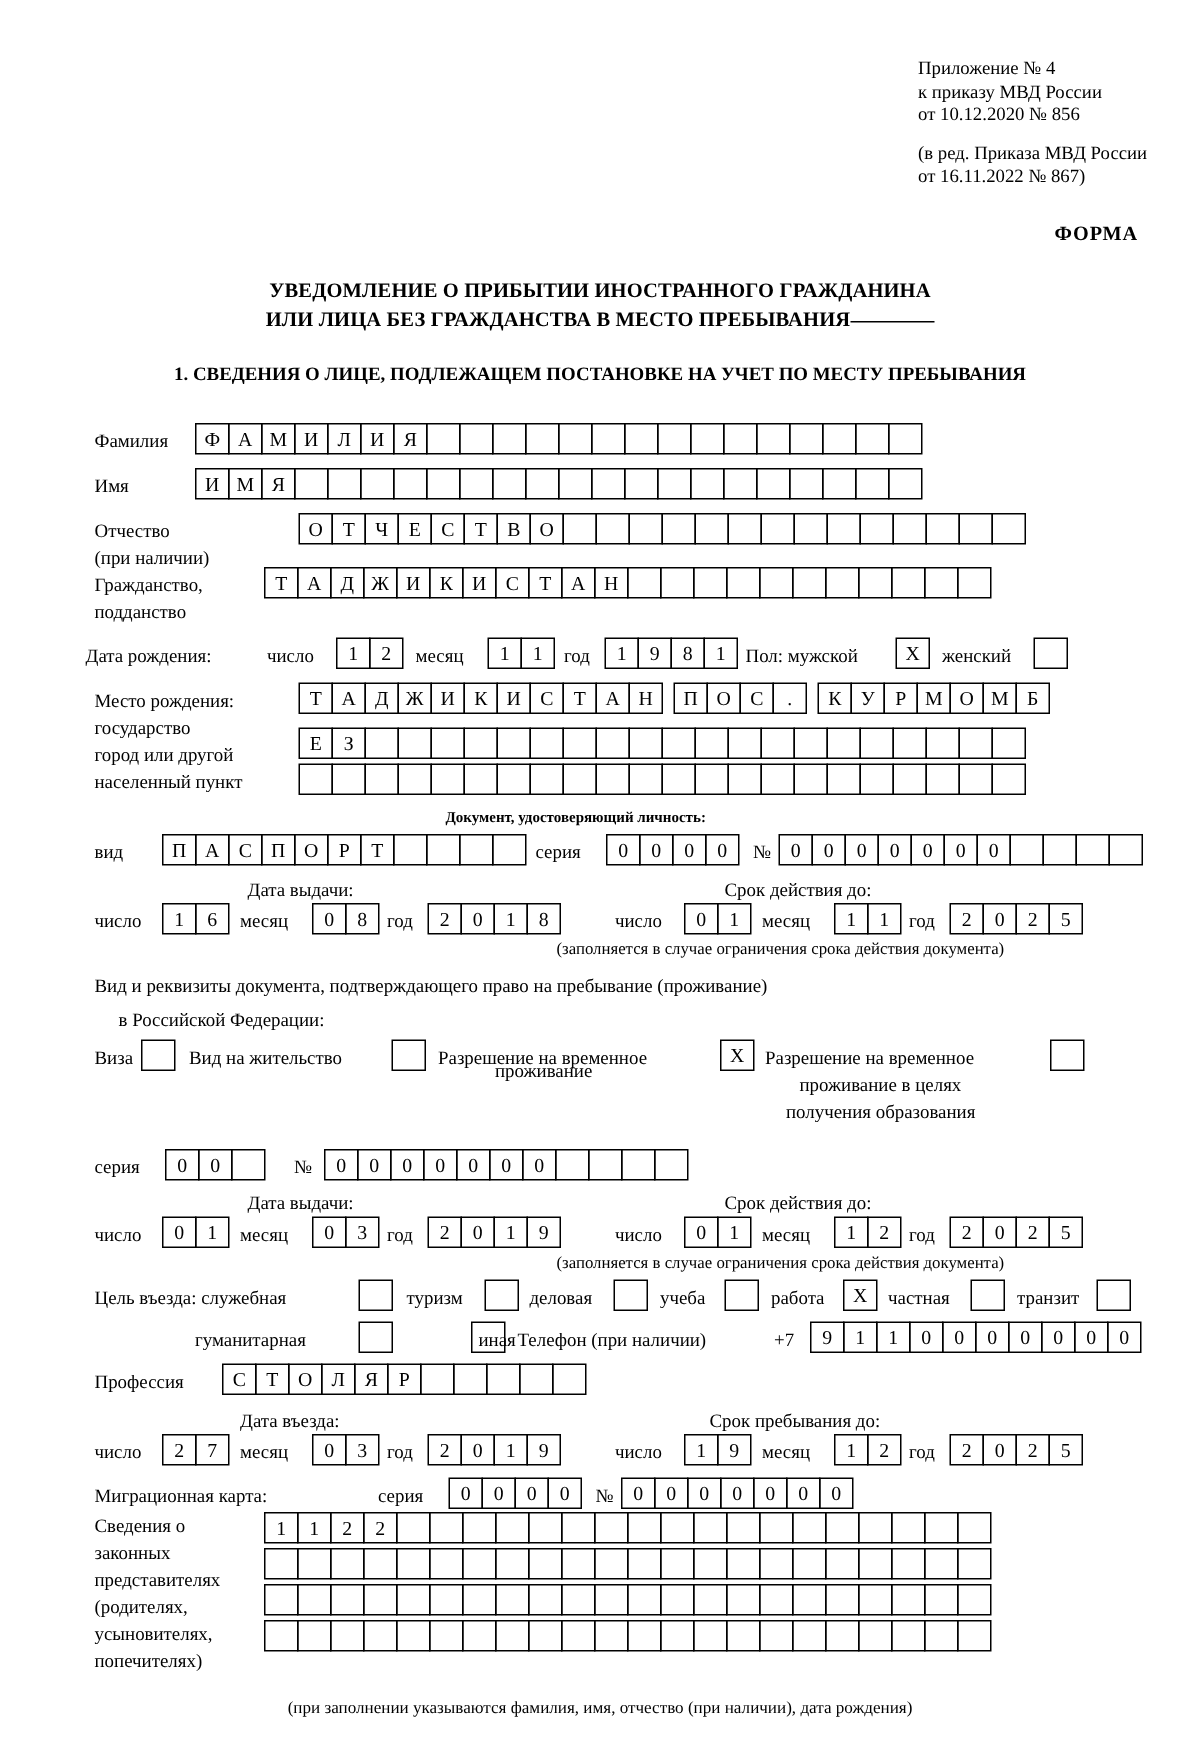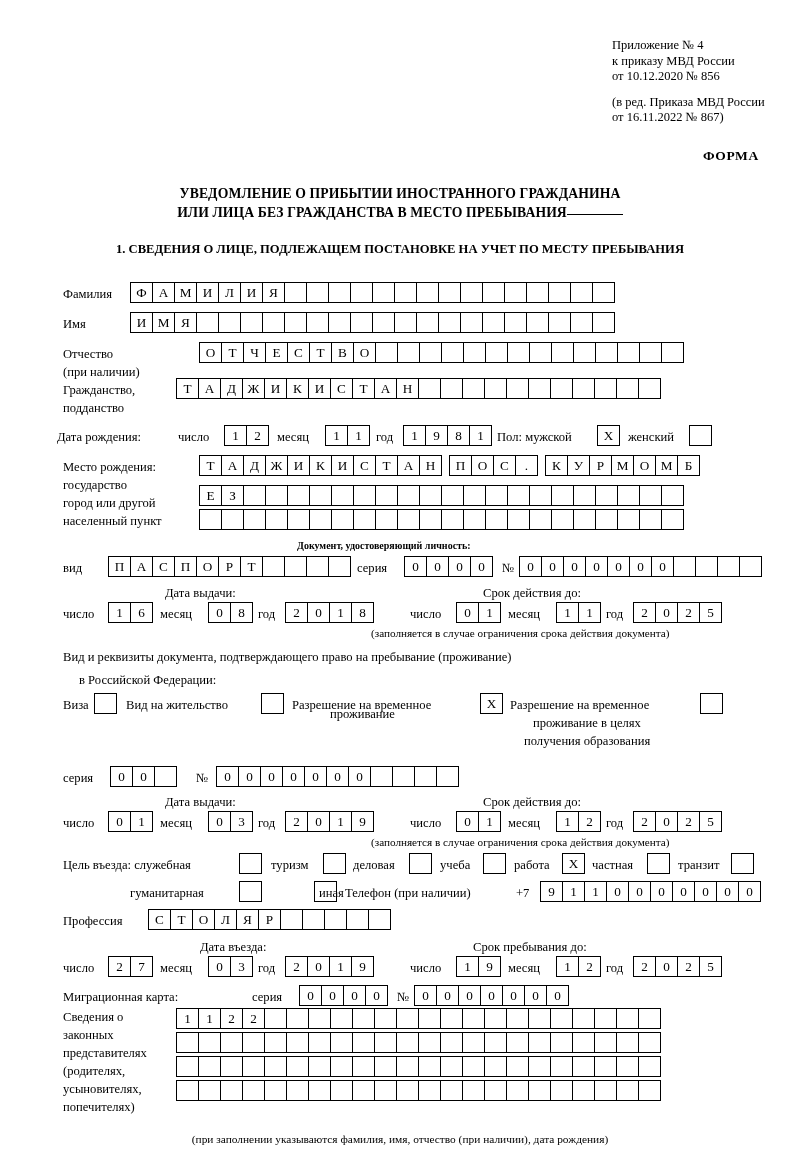--- a/index.html
+++ b/index.html
@@ -531,21 +531,21 @@
       <div class="bx">Л</div>
       <div class="bx">Я</div>
       <div class="bx">Р</div>
       <div class="bx"></div>
       <div class="bx"></div>
       <div class="bx"></div>
       <div class="bx"></div>
       <div class="bx"></div>
     </div>
 
-  <div class="lbl" style="top:940px; left:160px;margin-left:40px;">Дата въезда:</div>
+  <div class="lbl" style="top:940px; left:160px;">Дата въезда:</div>
   <div class="lbl" style="top:940px; left:473px;">Срок пребывания до:</div>
   <div class="lbl" style="top:961px; left:63px;">число</div>
   <div class="boxrow" id="row-entry-day" style="top:956px; left:108px;">
       <div class="bx">2</div>
       <div class="bx">7</div>
     </div>
   <div class="lbl" style="top:961px; left:160px;">месяц</div>
   <div class="boxrow" id="row-entry-month" style="top:956px; left:208px;">
       <div class="bx">0</div>
       <div class="bx">3</div>

